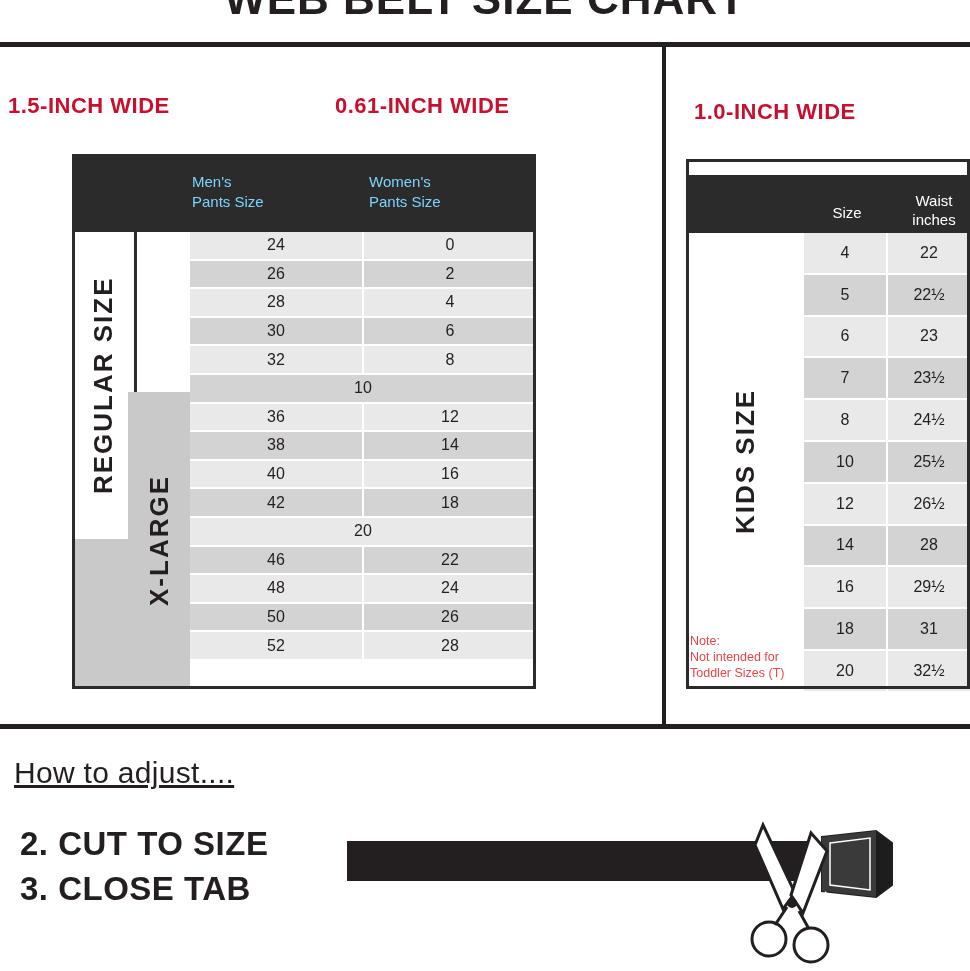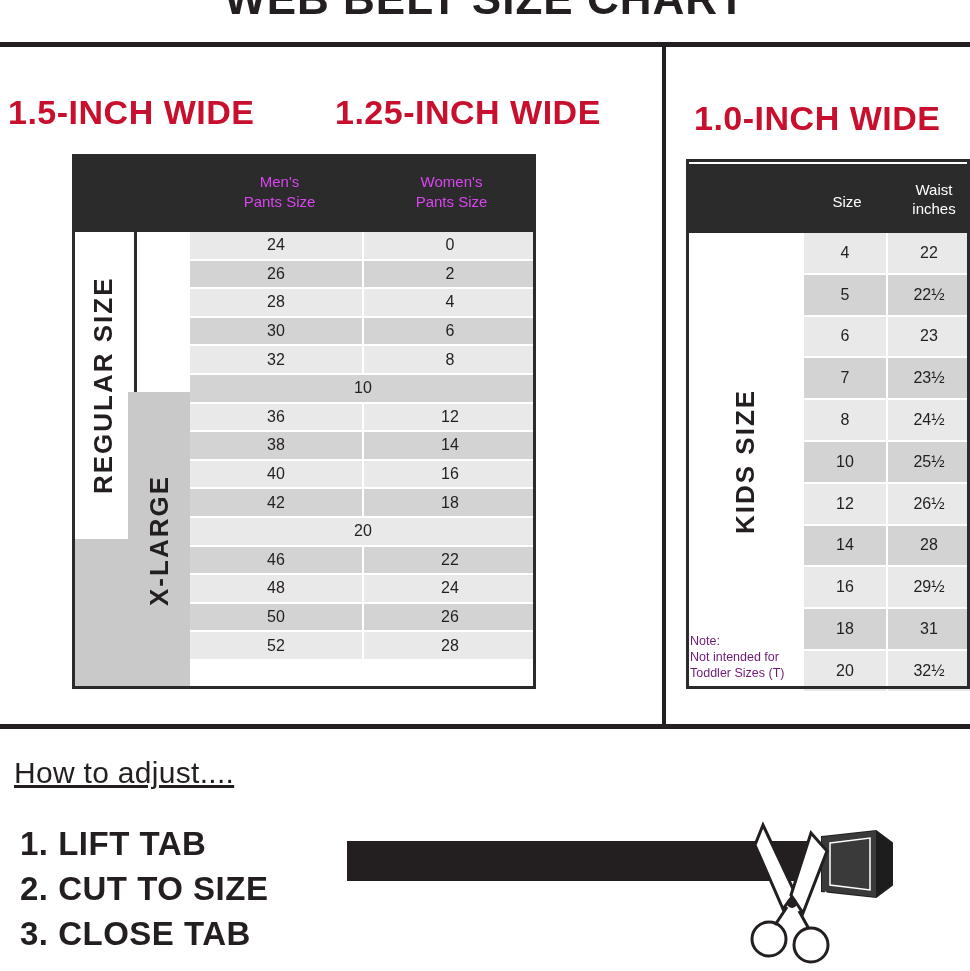--- a/index.html
+++ b/index.html
@@ -29,36 +29,36 @@
   
   .main{
     position:absolute;left:0;top:47px;width:970px;height:677px;
     background:#ffffff;
   }
   .divider-v{
     position:absolute;left:662px;top:0;width:4px;height:677px;background:#231f20;
   }
   .hdr{
     position:absolute;
-    font-size:34px;font-weight:bold;color:#c8102e;letter-spacing:0.5px;
+    font-size:22px;font-weight:bold;color:#c8102e;letter-spacing:0.5px;
     white-space:nowrap;
   }
   .hdr-15{left:8px;top:46px;}
   .hdr-125{left:335px;top:46px;}
   .hdr-10{left:694px;top:52px;}
 
   
   .tbl-left{
     position:absolute;left:72px;top:107px;width:464px;height:535px;
   }
   .tl-headband{
     position:absolute;left:0;top:0;width:464px;height:78px;background:#2b2b2b;
   }
   .tl-headband .col-men,.tl-headband .col-women{
-    position:absolute;top:18px;text-align:center;color:#d946ef;
+    position:absolute;top:18px;color:#7dd3fc;
     font-size:15px;line-height:20px;
   }
   .tl-headband .col-men{left:120px;width:175px;}
   .tl-headband .col-women{left:297px;width:165px;}
 
   .sizebar{
     position:absolute;
     writing-mode:vertical-rl;
     transform:rotate(180deg);
     display:flex;align-items:center;justify-content:center;
@@ -94,38 +94,38 @@
   }
   .cell.men{border-right:2px solid #ffffff;}
   .row.odd .cell{background:#e9e9e9;}
   .row.even .cell{background:#d3d3d3;}
 
   
   .tbl-right{
     position:absolute;left:686px;top:112px;width:284px;height:530px;
   }
   .tr-headband{
-    position:absolute;left:0;top:5px;width:284px;height:74px;background:#2b2b2b;
+    position:absolute;left:0;top:16px;width:284px;height:74px;background:#2b2b2b;
   }
   .tr-headband .col-size,.tr-headband .col-waist{
     position:absolute;top:16px;text-align:center;color:#ffffff;
     font-size:15px;line-height:19px;
   }
   .tr-headband .col-size{left:118px;width:86px;top:28px;}
   .tr-headband .col-waist{left:204px;width:88px;}
   .bar-kids{
     position:absolute;left:0;top:74px;width:118px;height:456px;background:#ffffff;
     writing-mode:vertical-rl;transform:rotate(180deg);
     display:flex;align-items:center;justify-content:center;
     font-size:26px;font-weight:bold;letter-spacing:2px;color:#231f20;
   }
   .kids-note{
     position:absolute;left:4px;bottom:8px;width:112px;
     writing-mode:horizontal-tb;
-    font-size:12.5px;line-height:16px;color:#701a75;text-align:left;
+    font-size:12.5px;line-height:16px;color:#ef4444;text-align:left;
   }
   .tr-outline{
     position:absolute;left:0;top:0;width:284px;height:530px;
     border:3px solid #2b2b2b;box-sizing:border-box;pointer-events:none;
   }
   .rows-right{
     position:absolute;left:118px;top:74px;width:166px;
   }
   .row-r{display:flex;height:41.8px;}
   .cell-r{
@@ -173,21 +173,21 @@
 <div class="title-bar">
   <div class="title-text">WEB BELT SIZE CHART</div>
 </div>
 <div class="title-rule"></div>
 
 <div class="main">
 
   <div class="divider-v"></div>
 
   <div class="hdr hdr-15">1.5-INCH WIDE</div>
-  <div class="hdr hdr-125">1.25-INCH WIDE</div>
+  <div class="hdr hdr-125">0.61-INCH WIDE</div>
   <div class="hdr hdr-10">1.0-INCH WIDE</div>
 
   <div class="tbl-left">
     <div class="tl-headband">
       <div class="col-men">
         <div>Men's</div>
         <div>Pants Size</div>
       </div>
       <div class="col-women">
         <div>Women's</div>
@@ -329,21 +329,20 @@
 
     <div class="tr-outline"></div>
   </div>
 </div>
 
 <div class="bottom-rule"></div>
 
 <div class="bottom">
   <div class="howto">How to adjust....</div>
   <div class="steps">
-    <div>1. LIFT TAB</div>
     <div>2. CUT TO SIZE</div>
     <div>3. CLOSE TAB</div>
   </div>
 
   <div class="belt-strap"></div>
 
   <svg class="buckle" viewBox="0 0 78 70">
     <polygon points="4,8 58,2 74,14 74,56 58,68 4,62" fill="#2b2b2b" stroke="#231f20" stroke-width="2"></polygon>
     <polygon points="4,8 58,2 58,68 4,62" fill="#3a3a3a"></polygon>
     <polygon points="58,2 74,14 74,56 58,68" fill="#1d1d1d"></polygon>

